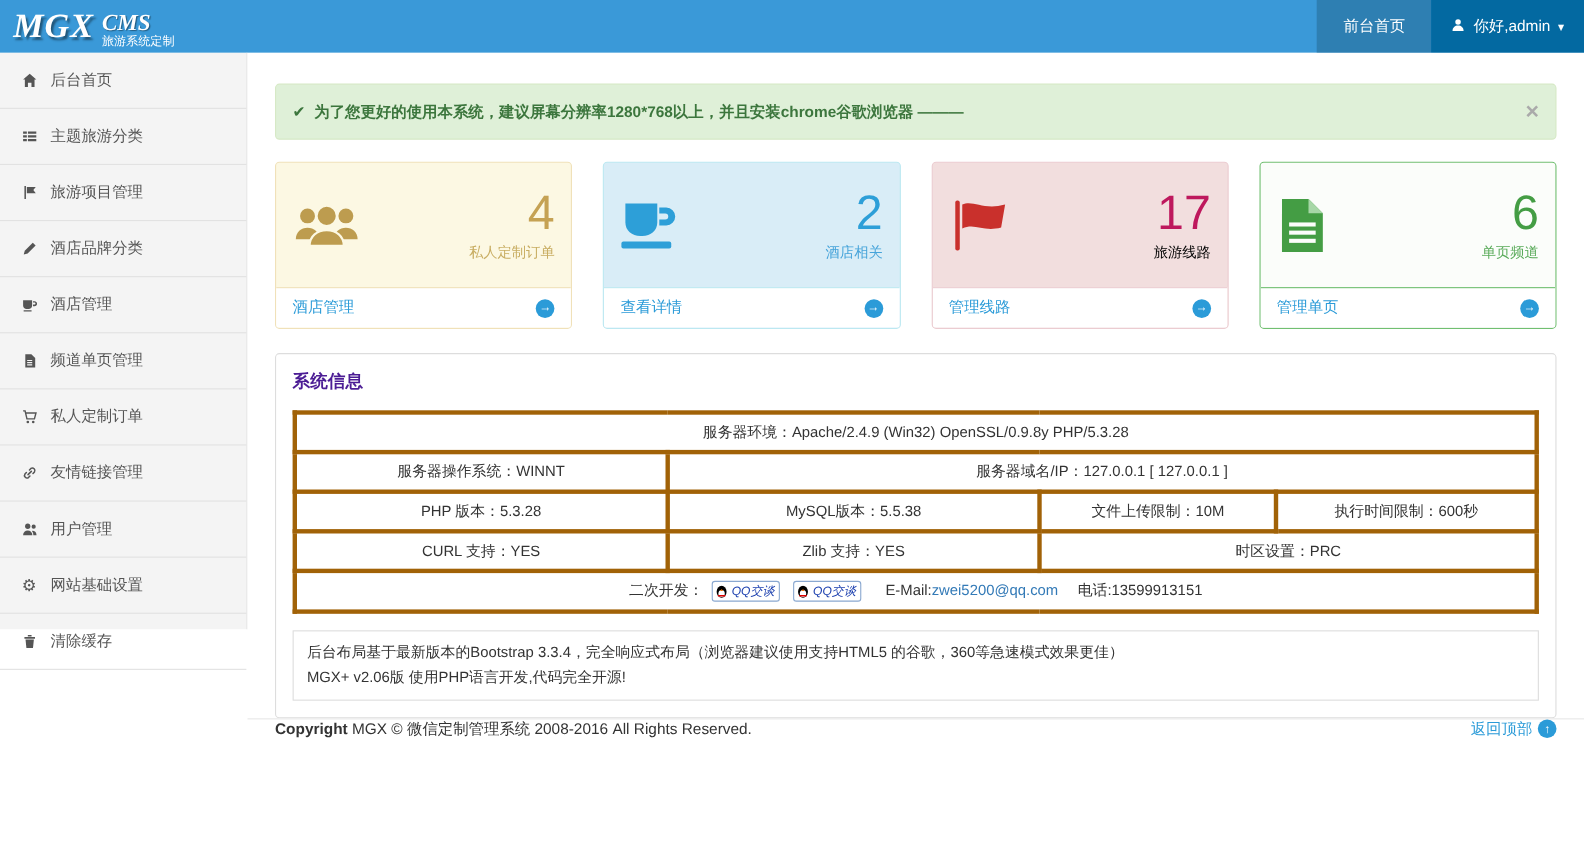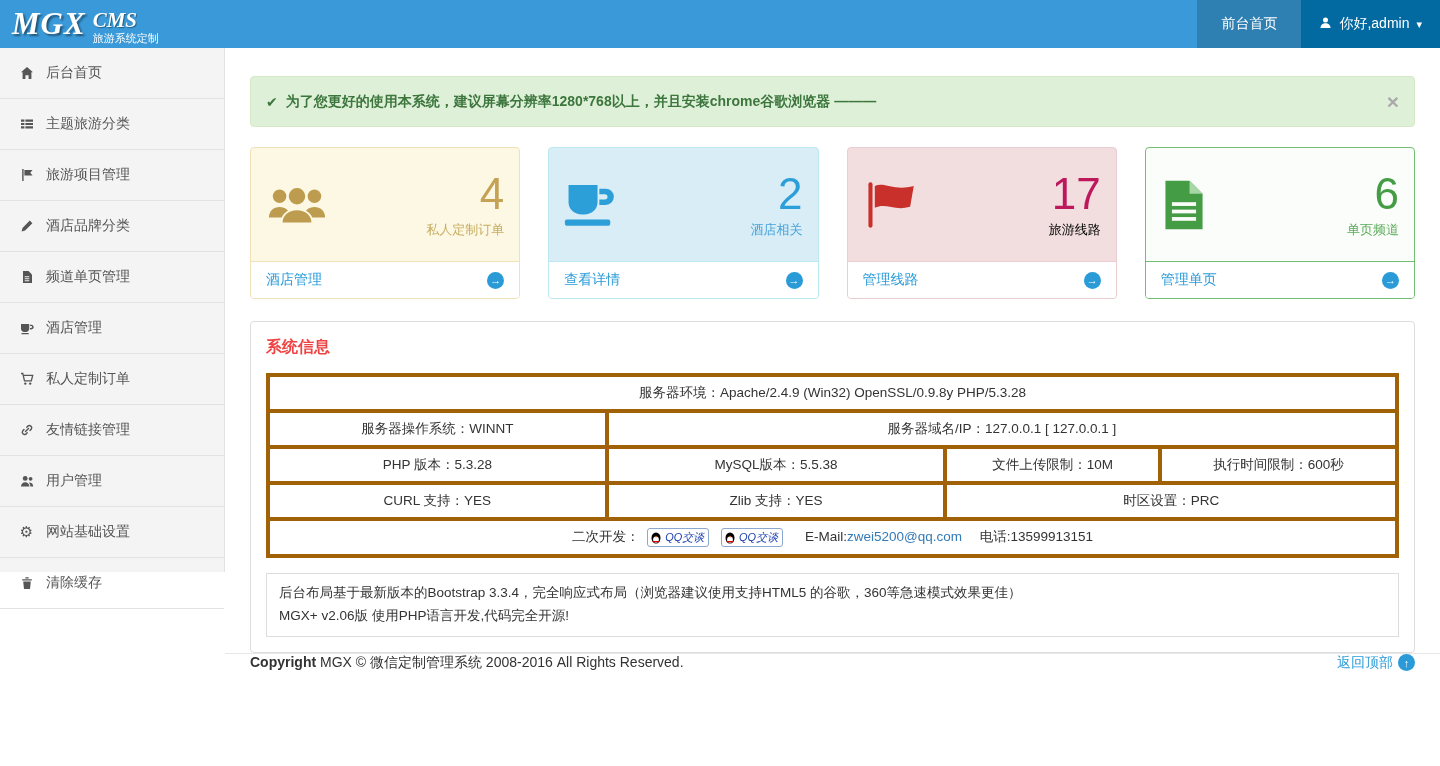--- a/index.html
+++ b/index.html
@@ -64,21 +64,21 @@
   .t-red .card-footer { border-color:#ebccd1; }
   .t-red .card-num { color:#be185d; }
   .t-red .card-label { color:#000000; }
   .t-green { background:#fbfdfa; border-color:#71bf71; }
   .t-green .card-footer { border-color:#71bf71; }
   .t-green .card-num { color:#449d44; }
   .t-green .card-label { color:#5aab5a; }
 
   
   .panel { margin-top:22px; border:1px solid #ddd; border-radius:4px; background:#fff; }
-  .panel-title { padding:15px; font-size:16px; font-weight:bold; color:#ef4444; }
+  .panel-title { padding:15px; font-size:16px; font-weight:bold; color:#4c1d95; }
   .panel-body { padding:0 15px 15px; }
   table.sys { width:100%; border-collapse:collapse; font-size:13.5px; color:#333; }
   .sys td { border:4px solid #a16207; padding:7px 11px;text-align:center; }
   .sys a { color:#337ab7; text-decoration:none; cursor:pointer; }
   .inline-gap { margin-left:14px; }
   .qq-badge { display:inline-flex; align-items:center; gap:3px; border:1px solid #8aa8d0; border-radius:3px;
               padding:1px 4px 1px 2px; margin:0 4px; font-size:11px; color:#1b3fae; font-style:italic;
               background:#fff; vertical-align:middle; cursor:pointer; }
   .note-box { border:1px solid #ddd; margin-top:15px; padding:8px 12px; line-height:1.7; font-size:13.5px; }
 
@@ -149,33 +149,33 @@
         <span class="icn">
             <svg width="14" height="14" viewBox="0 0 14 14">
               <path fill="currentColor" d="M9.8 1.6l2.6 2.6-7.3 7.3-3.5.9.9-3.5z"></path>
             </svg>
           </span>
         <span>酒店品牌分类</span>
       </div>
       <div class="side-item">
         <span class="icn">
             <svg width="14" height="14" viewBox="0 0 14 14">
+              <path fill="currentColor" d="M1 3h8.2v4.8c0 1.9-1.4 3.2-3.2 3.2H4.2C2.4 11 1 9.7 1 7.8zM10 3.8h1.4c1.3 0 2.3 1 2.3 2.3s-1 2.3-2.3 2.3H10V6.9h1.3c.5 0 .9-.4.9-.9s-.4-.9-.9-.9H10zM1.5 12h7.2v1.2H1.5z"></path>
+            </svg>
+          </span>
+        <span>酒店管理</span>
+      </div>
+      <div class="side-item">
+        <span class="icn">
+            <svg width="14" height="14" viewBox="0 0 14 14">
               <path fill="currentColor" d="M3 1h5.5L12 4.5V13H3z"></path>
               <path fill="#f4f4f4" d="M4.7 6.2h4.6v1H4.7zM4.7 8.2h4.6v1H4.7zM4.7 10.2h4.6v1H4.7z"></path>
             </svg>
           </span>
         <span>频道单页管理</span>
-      </div>
-      <div class="side-item">
-        <span class="icn">
-            <svg width="14" height="14" viewBox="0 0 14 14">
-              <path fill="currentColor" d="M1 3h8.2v4.8c0 1.9-1.4 3.2-3.2 3.2H4.2C2.4 11 1 9.7 1 7.8zM10 3.8h1.4c1.3 0 2.3 1 2.3 2.3s-1 2.3-2.3 2.3H10V6.9h1.3c.5 0 .9-.4.9-.9s-.4-.9-.9-.9H10zM1.5 12h7.2v1.2H1.5z"></path>
-            </svg>
-          </span>
-        <span>酒店管理</span>
       </div>
       <div class="side-item">
         <span class="icn">
             <svg width="14" height="14" viewBox="0 0 14 14">
               <g fill="none" stroke="currentColor" stroke-width="1.3">
                 <path d="M1 1.5h1.8l1.7 7.3h6.8l1.4-5.4H3.4"></path>
               </g>
               <circle cx="5.3" cy="11.6" r="1.2" fill="currentColor"></circle>
               <circle cx="10.2" cy="11.6" r="1.2" fill="currentColor"></circle>
             </svg>

